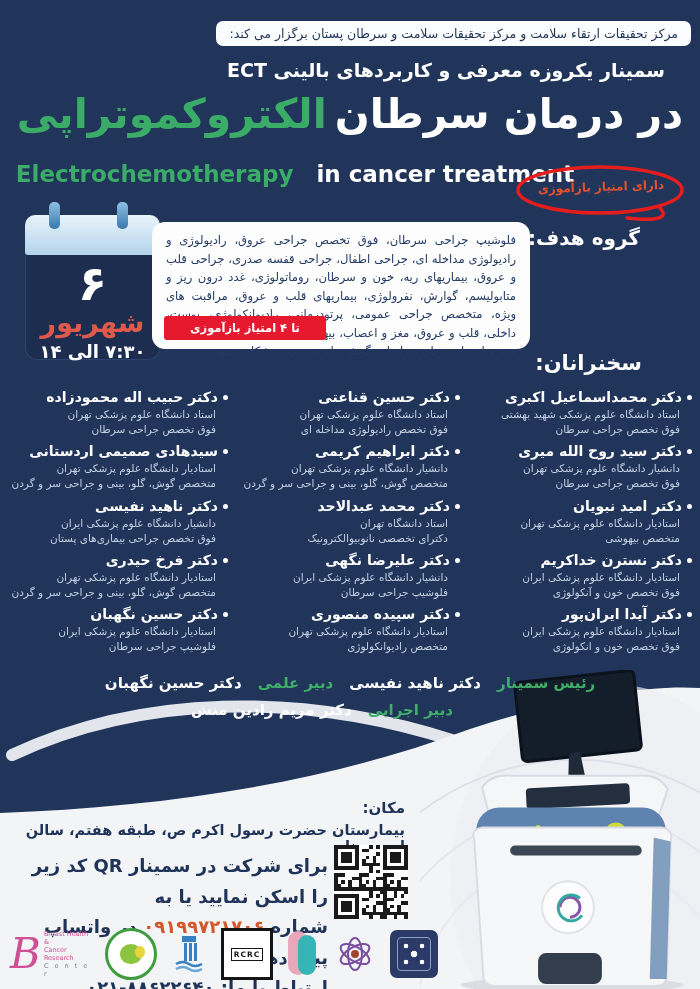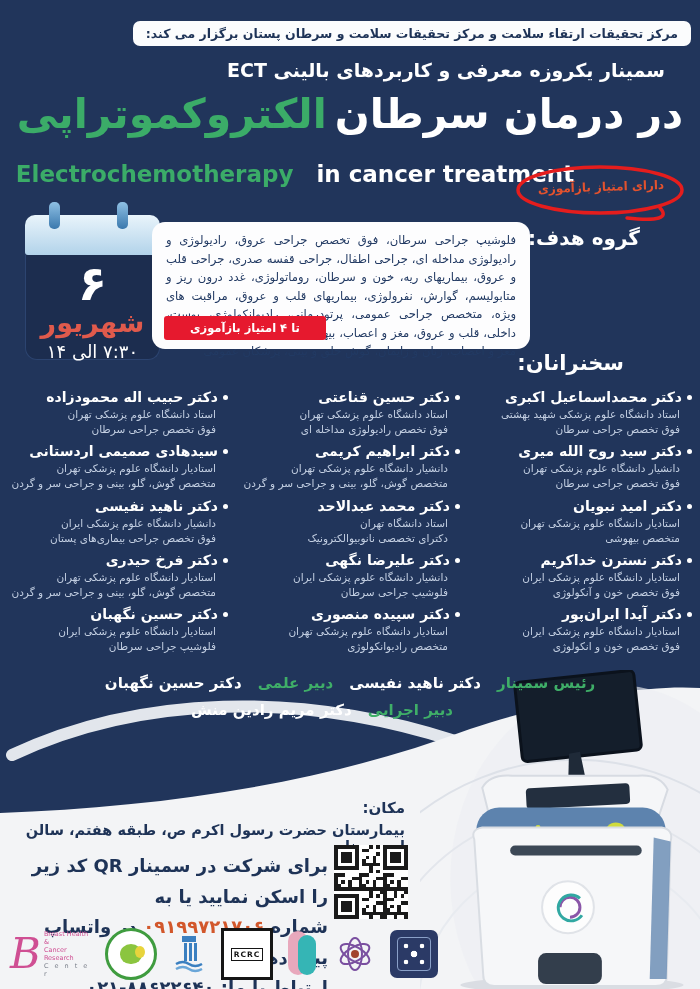--- a/index.html
+++ b/index.html
@@ -2,21 +2,21 @@
 <html lang="fa"><head>
 <meta charset="utf-8">
 <style>
   html,body{margin:0;padding:0;background:#ffffff;}
   .poster{
     position:relative;width:700px;height:989px;overflow:hidden;
     background:#21355b;font-family:"DejaVu Sans",sans-serif;
   }
   
   .org-pill{position:absolute;top:21px;right:9px;background:#fbfcfd;color:#1e3357;
-    font-size:12.5px;font-weight:bold;padding:5px 13px;border-radius:7px;direction:rtl;z-index:4;}
+    font-size:12.5px;font-weight:normal;padding:5px 13px;border-radius:7px;direction:rtl;z-index:4;}
   .seminar-line{position:absolute;top:59px;left:200px;right:8px;text-align:center;color:#ffffff;
     font-size:19px;font-weight:bold;direction:rtl;z-index:4;}
   .title-row{position:absolute;top:90px;left:0;right:0;display:flex;justify-content:center;gap:8px;
     direction:ltr;font-size:41px;font-weight:bold;z-index:4;}
   .title-green{color:#3bac68;}
   .title-white{color:#ffffff;}
   .en-row{position:absolute;top:161px;left:0;right:110px;display:flex;justify-content:center;gap:23px;
     font-size:23px;font-weight:bold;z-index:4;}
   .en-green{color:#3bac68;}
   .en-white{color:#ffffff;}
@@ -29,30 +29,30 @@
   .calendar{position:absolute;left:25px;top:202px;width:135px;height:158px;z-index:4;text-align:center;}
   .cal-clip{position:absolute;top:0;width:11px;height:27px;border-radius:5px;
     background:linear-gradient(180deg,#8fc0e4,#3a78ad);z-index:2;}
   .cal-clip.c1{left:24px;} .cal-clip.c2{left:92px;}
   .cal-band{position:absolute;top:13px;left:0;right:0;height:40px;border-radius:10px 10px 3px 3px;
     background:linear-gradient(180deg,#e9f4fb,#b2d3ea);}
   .cal-body{position:absolute;top:53px;left:0;right:0;bottom:0;background:#1c2d4f;
     border-radius:0 0 12px 12px;border:1px solid #2c4470;border-top:none;}
   .cal-day{font-size:48px;font-weight:bold;color:#ffffff;line-height:1.05;margin-top:3px;}
   .cal-month{font-size:27px;font-weight:bold;color:#e05a4c;line-height:1.1;}
-  .cal-time{font-size:18px;font-weight:normal;color:#ffffff;direction:rtl;margin-top:3px;}
+  .cal-time{font-size:18px;font-weight:bold;color:#ffffff;direction:rtl;margin-top:3px;}
   
   .target-label{position:absolute;top:226px;right:60px;font-size:20px;font-weight:bold;color:#ffffff;z-index:4;direction:rtl;}
   .target-box{position:absolute;top:222px;left:152px;width:378px;height:127px;background:#fdfdfe;
     border-radius:13px;padding:9px 14px 30px 14px;box-sizing:border-box;direction:rtl;text-align:justify;
     font-size:11.6px;line-height:1.6;color:#223a63;z-index:4;}
   .target-badge{position:absolute;left:12px;bottom:9px;background:#e6192e;color:#ffffff;
     font-size:11.5px;font-weight:bold;padding:3px 26px;border-radius:3px;direction:rtl;}
   
-  .speakers-heading{position:absolute;top:351px;right:76px;font-size:21px;font-weight:bold;color:#ffffff;z-index:4;direction:rtl;}
+  .speakers-heading{position:absolute;top:351px;right:58px;font-size:21px;font-weight:bold;color:#ffffff;z-index:4;direction:rtl;}
   .speakers-grid{position:absolute;top:388px;left:8px;right:8px;display:grid;
     grid-template-columns:1fr 1fr 1fr;column-gap:12px;direction:rtl;z-index:4;}
   .sp{margin-bottom:5px;direction:rtl;}
   .sp-name{display:flex;align-items:center;gap:5px;font-size:14px;font-weight:bold;color:#ffffff;line-height:1.35;}
   .dot{width:5px;height:5px;border-radius:50%;background:#ffffff;flex:0 0 auto;}
   .sp-line{font-size:10.5px;color:#c3cfe2;line-height:1.45;margin-right:12px;}
   
   .committee{position:absolute;top:674px;left:0;right:0;z-index:3;direction:rtl;font-weight:bold;font-size:15px;}
   .com-row{display:flex;justify-content:center;gap:16px;direction:rtl;}
   .com-row2{margin-top:9px;transform:translateX(-28px);}

